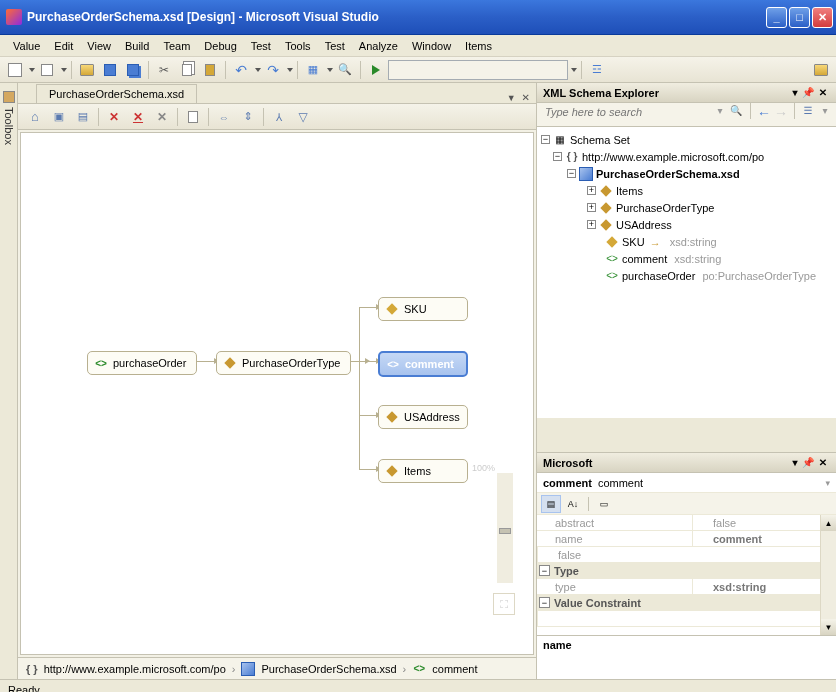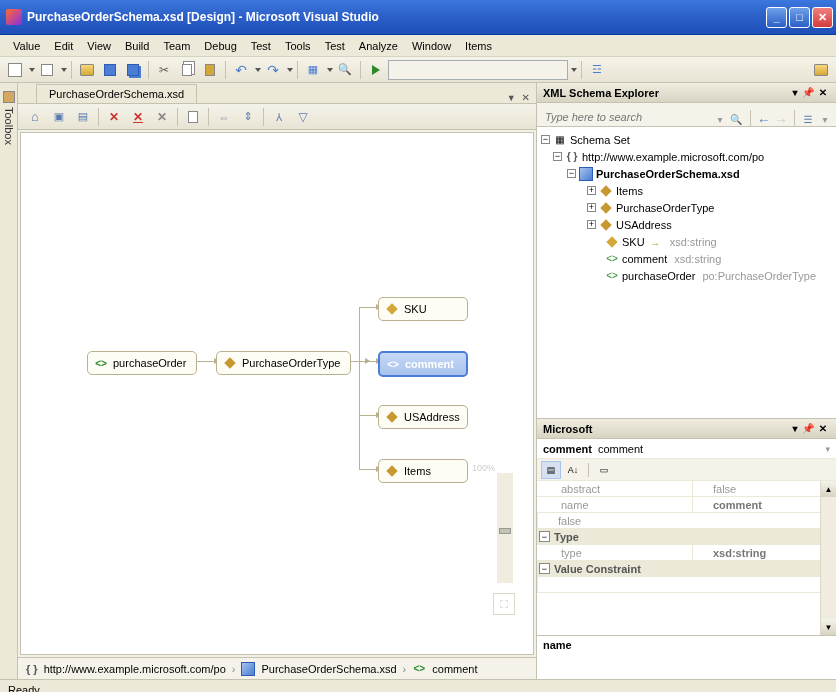--- a/index.html
+++ b/index.html
@@ -57,29 +57,29 @@
   .connector::after { content: ''; position: absolute; right: -5px; top: -3px; border-left: 5px solid #b8b090; border-top: 3px solid transparent; border-bottom: 3px solid transparent; }
   
   .zoom-slider { position: absolute; right: 20px; top: 340px; width: 16px; height: 110px; background: #f0ede0; }
   .zoom-handle { position: absolute; left: 2px; top: 55px; width: 12px; height: 6px; background: #c5c2b2; border: 1px solid #999; }
   .fit-btn { position: absolute; right: 18px; top: 460px; width: 22px; height: 22px; border: 1px solid #ddd8c5; display: flex; align-items: center; justify-content: center; }
   
   .breadcrumb { height: 22px; background: #f5f3e9; border-top: 1px solid #c5c2b2; display: flex; align-items: center; padding: 0 8px; gap: 6px; font-size: 11px; }
   .bc-sep { color: #888; }
   
   
-  .right { width: 300px; display: flex; flex-direction: column; border-left: 1px solid #c5c2b2; }
+  .right { width: 300px; display: flex; flex-direction: column; border-left: 1px solid #c5c2b2; gap: 34px; }
   
   .panel-header { height: 20px; background: linear-gradient(to bottom, #f0ede0, #d8d4c2); display: flex; align-items: center; padding: 0 6px; font-size: 11px; font-weight: bold; border-bottom: 1px solid #c5c2b2; }
   .panel-header .spacer { flex: 1; }
   .panel-hdr-btn { width: 14px; height: 14px; display: flex; align-items: center; justify-content: center; font-size: 10px; cursor: default; }
   
   
   .schema-explorer { flex: 0 0 335px; display: flex; flex-direction: column; background: #fff; }
-  .se-search { height: 24px; display: flex; align-items: flex-end; padding: 0 4px; background: #f5f3e9; border-bottom: 1px solid #c5c2b2; gap: 3px; }
+  .se-search { height: 24px; display: flex; align-items: flex-start; padding: 0 4px; background: #f5f3e9; border-bottom: 1px solid #c5c2b2; gap: 3px; }
   .se-search-input { flex: 1; height: 18px; border: none; background: transparent; color: #999; font-size: 11px; font-style: italic; padding: 0 4px; }
   .se-tree { flex: 1; padding: 4px 2px; overflow: auto; font-size: 11px; }
   .tree-row { display: flex; align-items: center; height: 17px; gap: 3px; cursor: default; padding-left: 2px; }
   .tree-toggle { width: 9px; height: 9px; border: 1px solid #888; display: flex; align-items: center; justify-content: center; font-size: 9px; line-height: 9px; background: #fff; }
   .tree-icon { width: 14px; height: 14px; display: flex; align-items: center; justify-content: center; font-size: 10px; }
   .tree-label { white-space: nowrap; }
   .tree-label.bold { font-weight: bold; }
   .tree-type { color: #999; margin-left: 4px; }
   .indent-1 { padding-left: 14px; }
   .indent-2 { padding-left: 28px; }
@@ -88,21 +88,21 @@
   
   
   .props { flex: 1; display: flex; flex-direction: column; background: #fff; border-top: 1px solid #c5c2b2; }
   .props-selector { height: 20px; background: #fff; display: flex; align-items: center; padding: 0 6px; border-bottom: 1px solid #ece9d8; }
   .props-selector .sel-name { font-weight: bold; margin-right: 6px; }
   .props-toolbar { height: 22px; background: #f5f3e9; display: flex; align-items: center; padding: 0 4px; gap: 2px; border-bottom: 1px solid #ece9d8; }
   .pt-btn { width: 20px; height: 18px; border: 1px solid transparent; display: flex; align-items: center; justify-content: center; font-size: 9px; }
   .pt-btn.active { border-color: #a8c3ee; background: #d5e0f0; }
   .props-grid { flex: 1; overflow: auto; position: relative; }
   .prop-row { display: flex; height: 16px; border-bottom: 1px solid #ece9d8; font-size: 11px; }
-  .prop-name { width: 155px; padding-left: 24px; color: #999; display: flex; align-items: center; }
+  .prop-name { width: 155px; padding-left: 18px; color: #999; display: flex; align-items: center; }
   .prop-name.cat { background: #ece9d8; font-weight: bold; color: #555; padding-left: 2px; width: 100%; }
   .prop-val { flex: 1; padding-left: 20px; color: #999; display: flex; align-items: center; border-left: 1px solid #ece9d8; }
   .prop-val.bold { font-weight: bold; color: #777; }
   .cat-toggle { width: 11px; height: 11px; border: 1px solid #888; display: flex; align-items: center; justify-content: center; font-size: 9px; margin-right: 4px; background: #fff; }
   .prop-desc { height: 44px; border-top: 1px solid #c5c2b2; padding: 3px 6px; font-size: 11px; }
   .prop-desc-name { font-weight: bold; }
   .vscroll { position: absolute; right: 0; top: 0; bottom: 0; width: 16px; background: #f0ede0; border-left: 1px solid #ddd8c5; }
   .vscroll-btn { height: 16px; background: linear-gradient(to bottom, #f5f3e9, #d8d4c2); display: flex; align-items: center; justify-content: center; font-size: 8px; }
   
   

